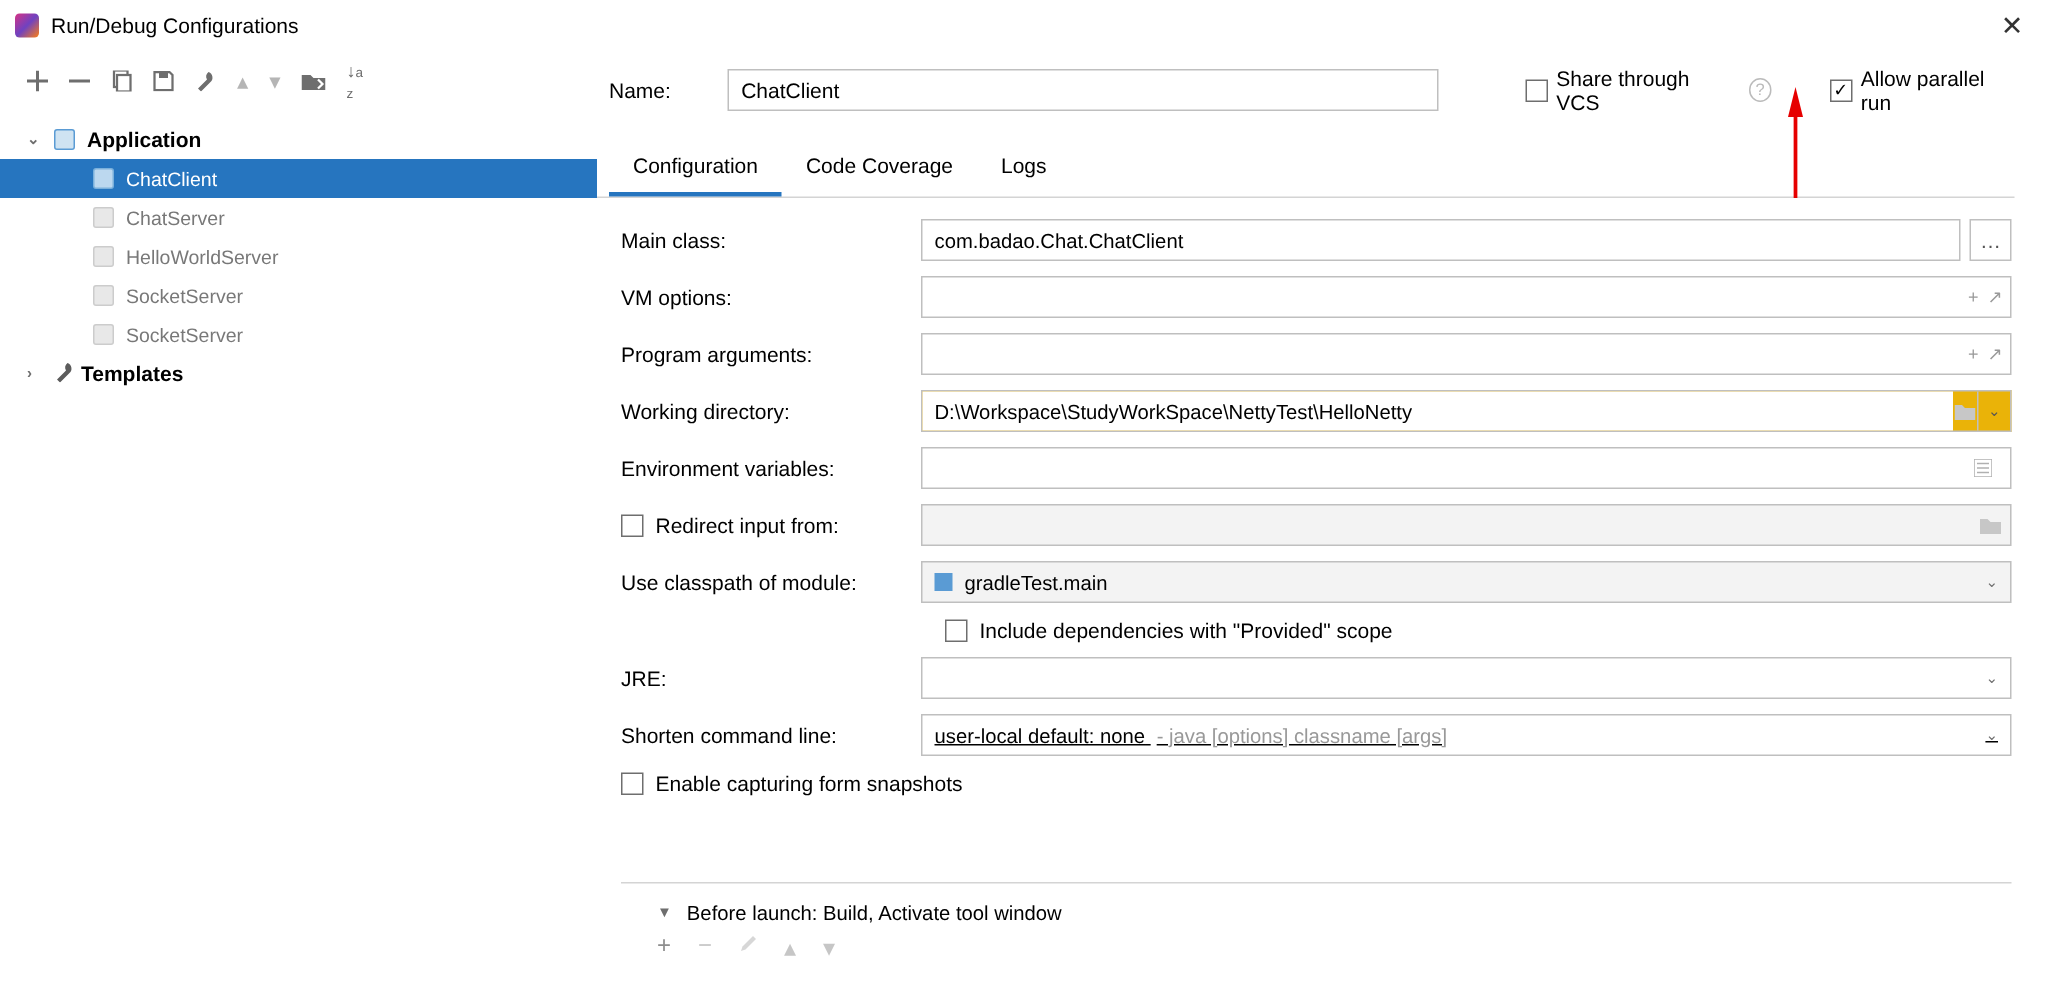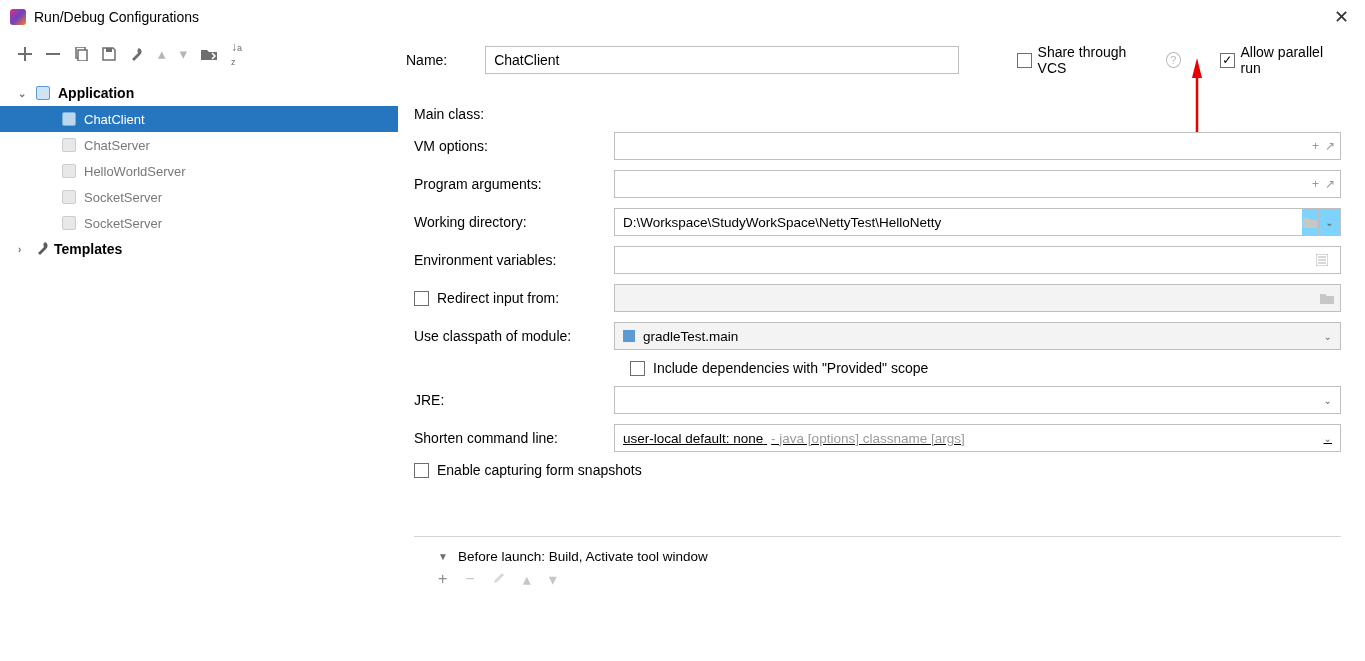--- a/index.html
+++ b/index.html
@@ -255,21 +255,21 @@
   top: 64px;
   pointer-events: none;
 }
 .arrow-annotation svg { overflow: visible; }
 .folder-icon {
   width:16px; color:#b8b8b8; display:inline-flex; align-items:center; justify-content:center;
 }
 .dropdown-caret {
   width:22px; border-left:1px solid #bfbfbf; display:flex; align-items:center; justify-content:center; color:#555; font-size:10px; cursor:pointer;
 }
-.wd-wrap { display:flex; flex:1; border:1px solid #bfbfbf; height:28px; background:#7dd3fc;}
+.wd-wrap { display:flex; flex:1; border:1px solid #bfbfbf; height:28px; background:#eab308;}
 .wd-wrap input { border:none; flex:1; padding:2px 8px; font-size:13.5px; outline:none;}
 .input-list-icon {
   width: 26px;
   display:flex; align-items:center; justify-content:center;
   color:#999;
 }
 </style>
 </head>
 <body>
 
@@ -367,25 +367,34 @@
         <span class="chk"></span>
         <span>Share through VCS</span>
         <span class="help-icon">?</span>
       </span>
       <span class="chk-row">
         <span class="chk checked"></span>
         <span>Allow parallel run</span>
       </span>
     </div>
 
+    <div class="tabs">
+      <div class="tab active">Configuration</div>
+      <div class="tab">Code Coverage</div>
+      <div class="tab">Logs</div>
+    </div>
 
     <div class="form">
 
       <div class="form-row">
         <span class="lbl">Main class:</span>
+        <div class="field">
+          <input class="text-input" value="com.badao.Chat.ChatClient" style="">
+          <span class="browse-btn">…</span>
+        </div>
       </div>
 
       <div class="form-row">
         <span class="lbl">VM options:</span>
         <div class="field-rel">
           <input class="text-input" value="" style="">
           <span class="inline-icons">
             <span>+</span>
             <span>↗</span>
           </span>

